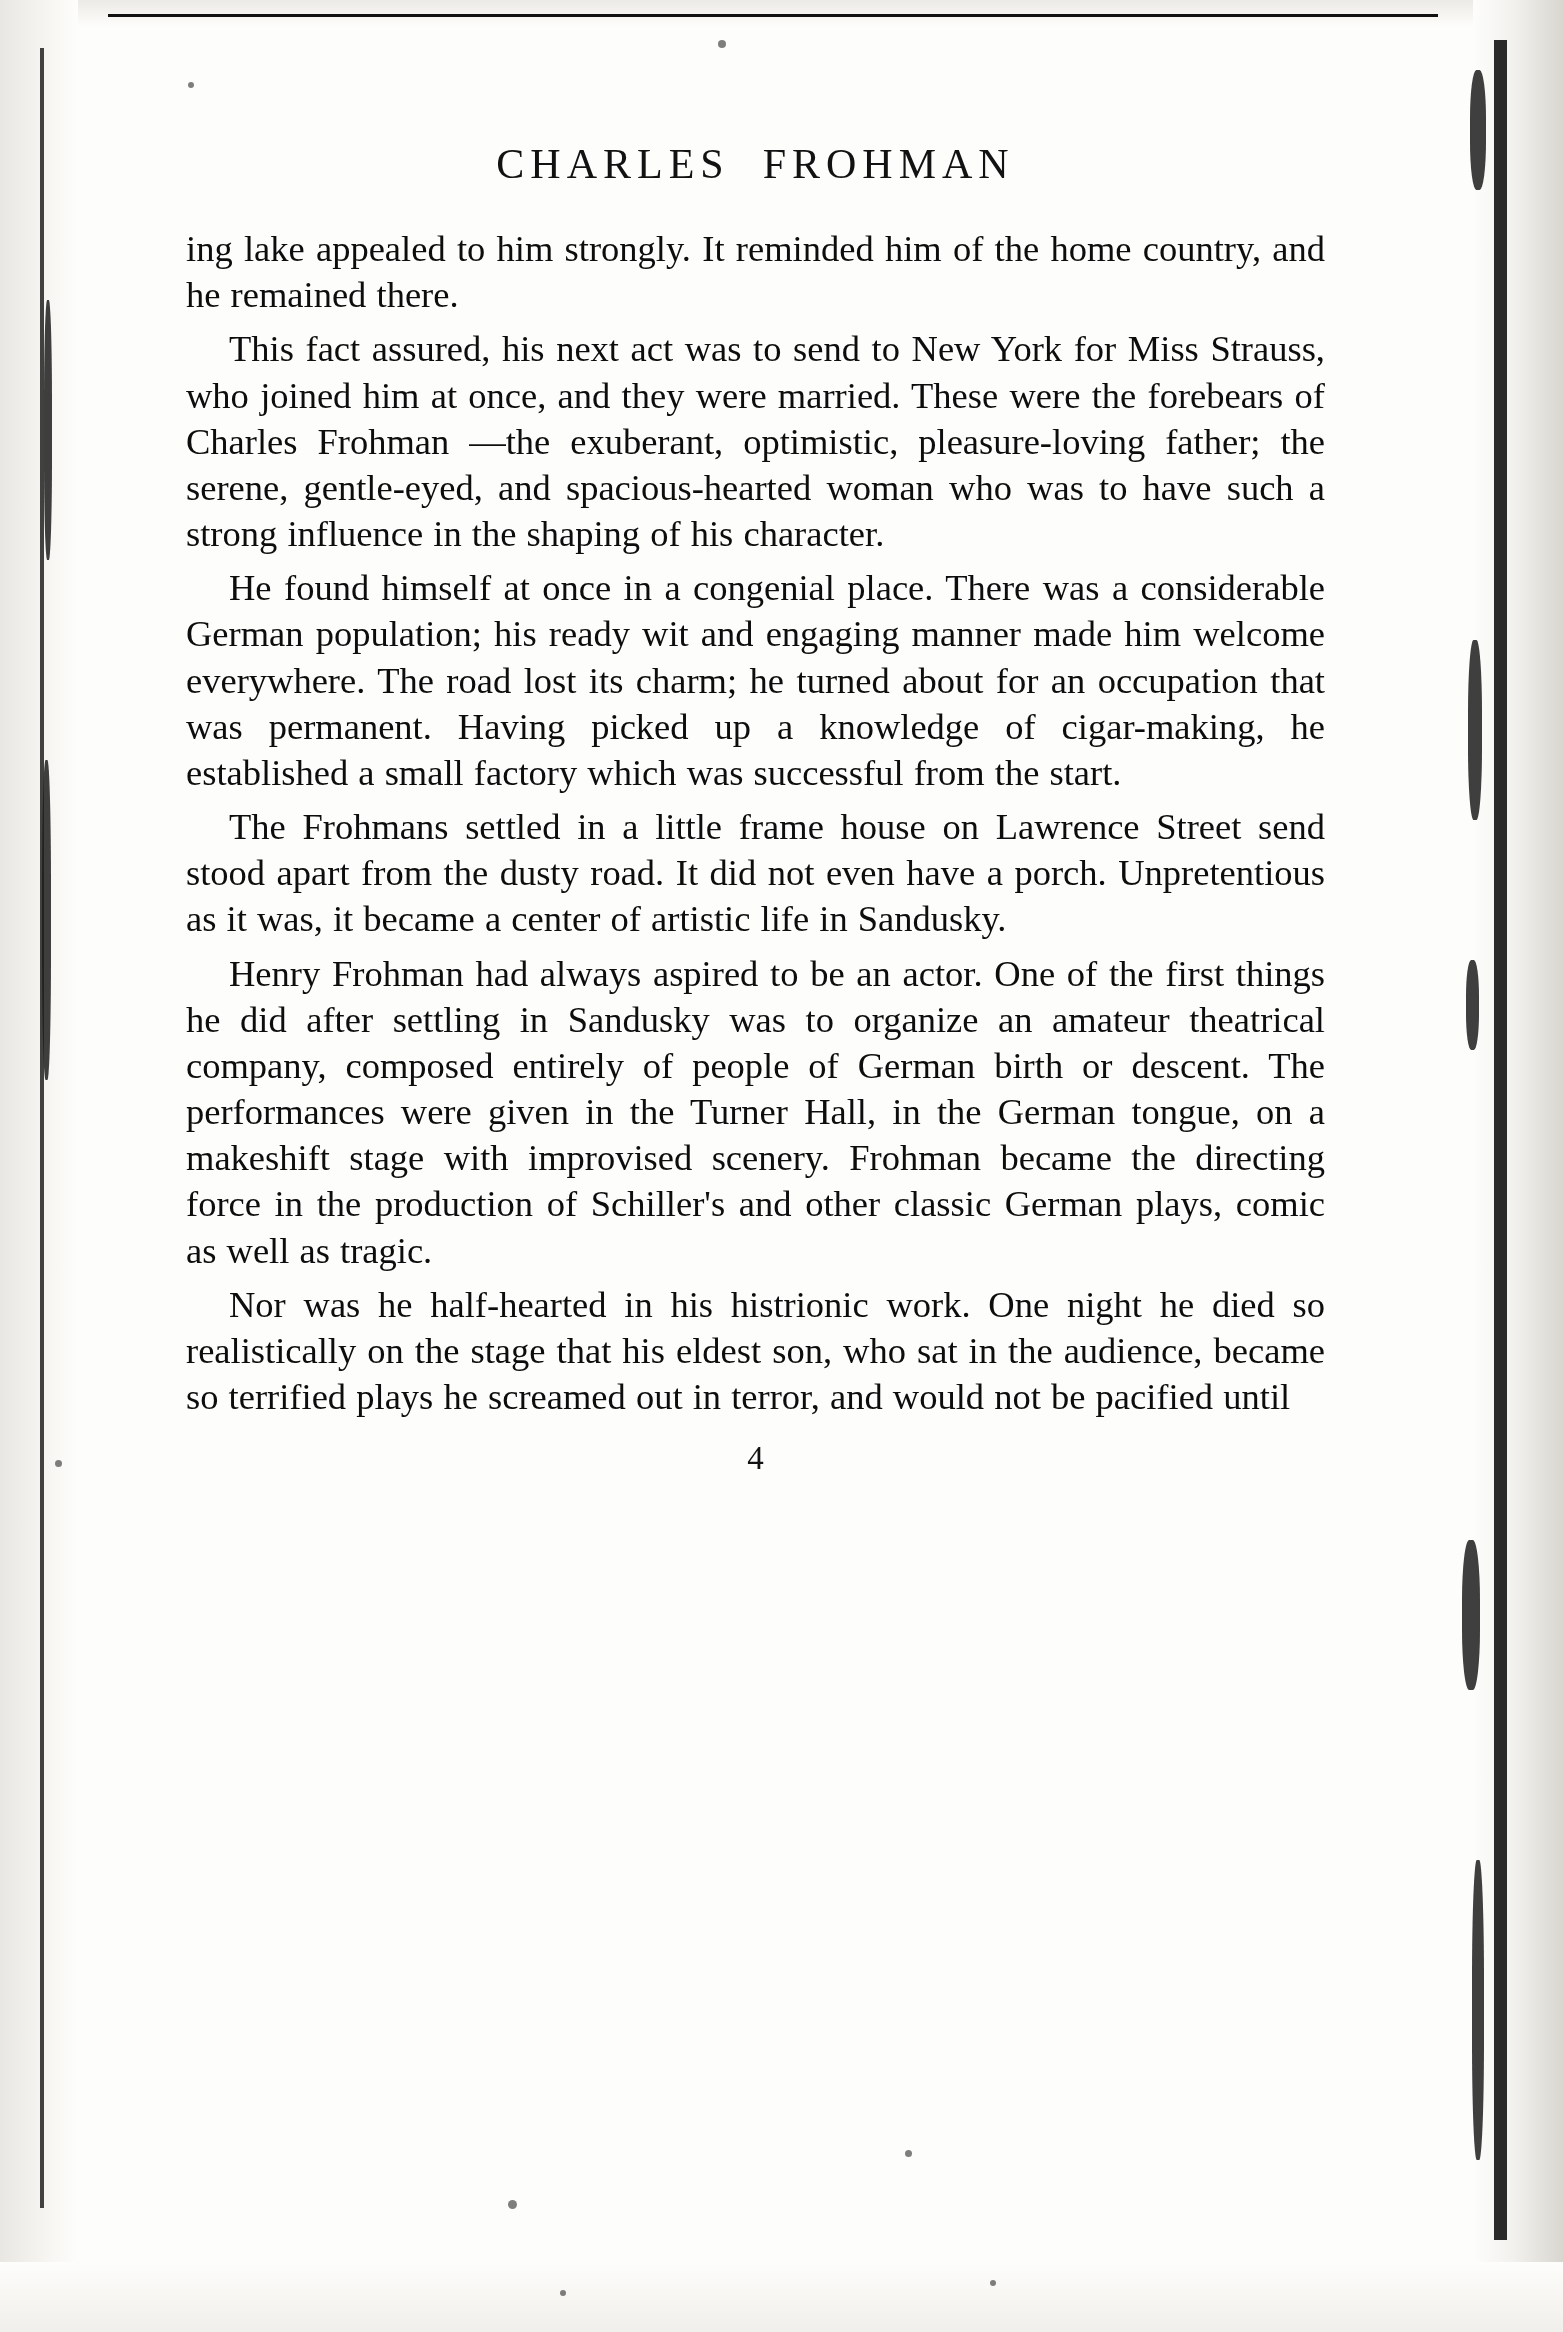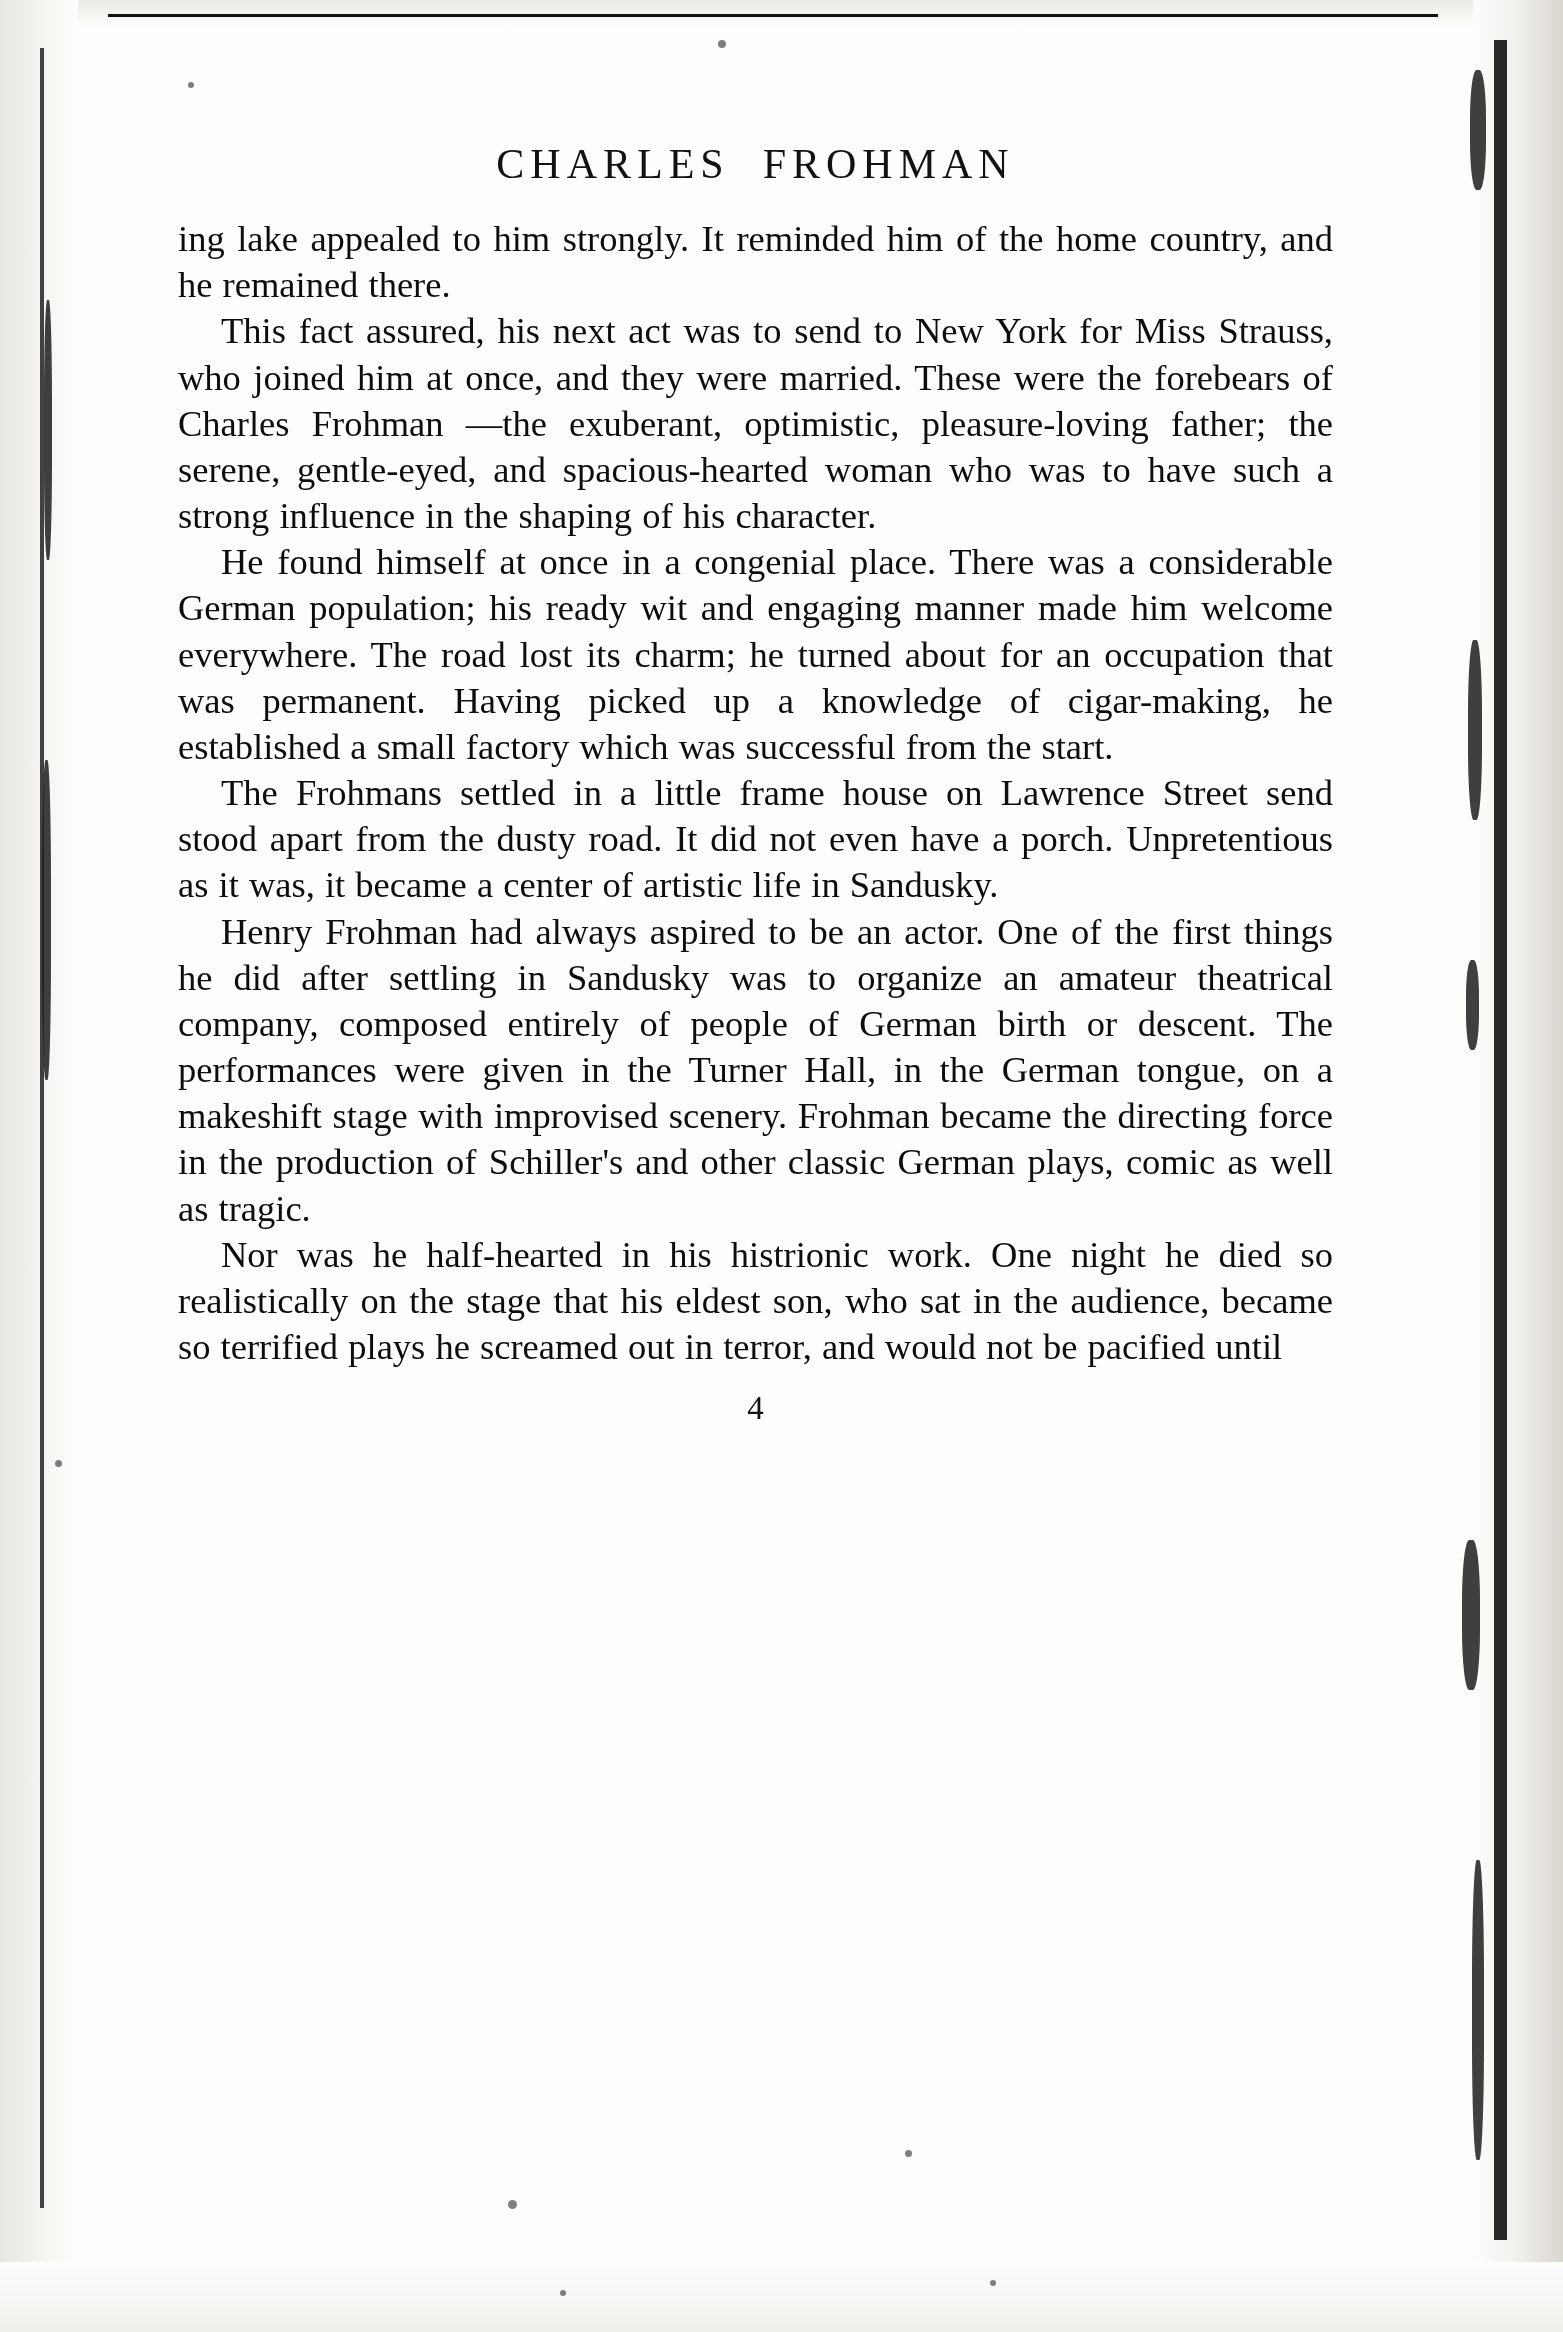--- a/index.html
+++ b/index.html
@@ -82,26 +82,26 @@
     left: 178px;
     top: 140px;
     width: 1155px;
   }
 
   .running-head {
     text-align: center;
     font-size: 42px;
     letter-spacing: 6px;
     color: #121212;
-    margin-bottom: 28px;
+    margin-bottom: 38px;
     white-space: pre;
   }
 
   p.body-par {
-    margin: 0;
+    margin: 8px;
     font-size: 36.5px;
     line-height: 1.265;
     color: #0d0d0d;
     text-align: justify;
     text-indent: 43px;
     text-justify: inter-word;
     word-spacing: 1px;
   }
   p.no-indent {
     text-indent: 0;

